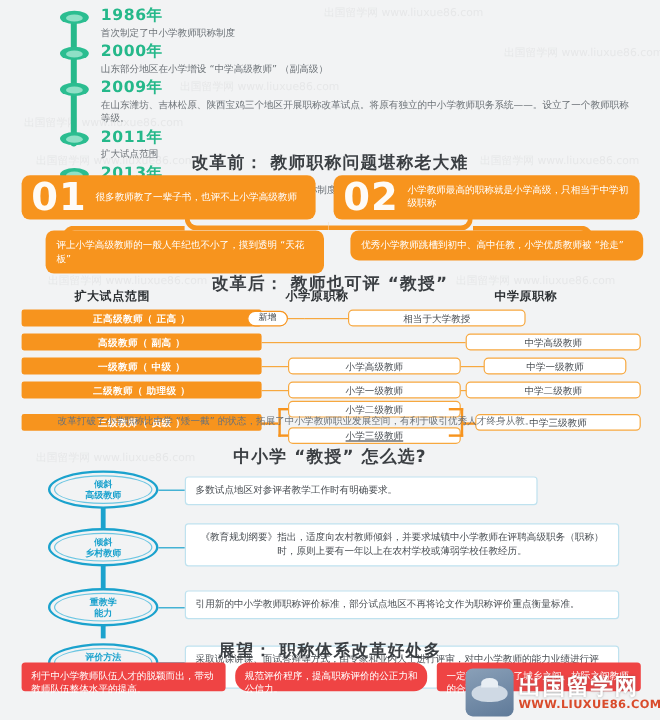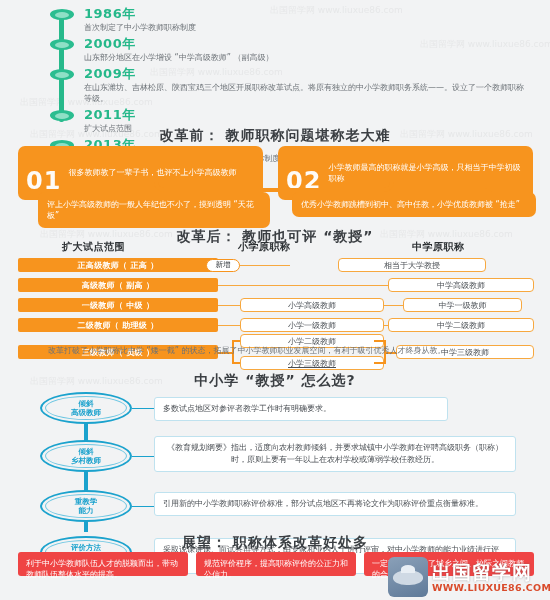--- a/index.html
+++ b/index.html
@@ -46,22 +46,22 @@
     color: #3b3f43; font-size: 14px; font-weight: bold; letter-spacing: 1px;
   }
 
   
   .before { position: absolute; left: 0; top: 144px; width: 550px; height: 80px; }
   .num-card {
     position: absolute; background: #f7941e; border-radius: 7px;
     color: #fff; padding: 6px 8px 7px 8px; display: flex; align-items: center;
   }
   .num-card .num {
-    font-size: 24px; font-weight: bold; line-height: 24px;
-    letter-spacing: 1px; margin-right: 7px; color: #fff; opacity: .97; margin-top: 17px;
+    font-size: 32px; font-weight: bold; line-height: 24px;
+    letter-spacing: 1px; margin-right: 7px; color: #fff; opacity: .97;
   }
   .num-card .txt { font-size: 8px; line-height: 11px; }
   #card01 { left: 18px; top: 2px; width: 245px; }
   #card02 { left: 278px; top: 2px; width: 255px; }
 
   .leaf-card {
     position: absolute; background: #f7941e; border-radius: 7px;
     color: #fff; font-size: 8px; line-height: 11px; padding: 7px 9px;
   }
   #leaf01 { left: 38px; top: 48px; width: 232px; }
@@ -121,21 +121,21 @@
   .note-link { position: absolute; height: 1px; background: #1ba2cd; }
 
   
   .outlook { position: absolute; left: 0; top: 552px; width: 550px; }
   .out-box {
     position: absolute; top: 0; background: #ef4444; border-radius: 3px;
     color: #fff; font-size: 8px; line-height: 11px; padding: 6px 8px;
     height: 24px;
   }
   #out1 { left: 18px; width: 170px; }
-  #out2 { left: 196px; width: 160px; }
+  #out2 { left: 196px; width: 160px; border-radius: 11px; }
   #out3 { left: 364px; width: 170px; }
 
   
   .wm {
     position: absolute; left: 388px; top: 556px; width: 158px; height: 42px;
     display: flex; align-items: center;
   }
   .wm-badge {
     width: 40px; height: 40px; border-radius: 6px;
     background: linear-gradient(160deg,#8aa0b8,#5f7a99);
@@ -235,21 +235,21 @@
 
   <div class="after">
     <div class="col-head" style="left:62px;top:0;">扩大试点范围</div>
     <div class="col-head" style="left:238px;top:0;">小学原职称</div>
     <div class="col-head" style="left:412px;top:0;">中学原职称</div>
 
     <div class="orange-row" style="top:18px;">正高级教师（ 正高 ）</div>
     <div class="hline" style="left:218px;top:25px;width:36px;"></div>
     <div class="new-badge" style="left:206px;top:18.5px;">新增</div>
     <div class="hline" style="left:254px;top:25px;width:36px;"></div>
-    <div class="white-box" style="left:290px;top:18px;width:148px;margin-left:48px;">相当于大学教授</div>
+    <div class="white-box" style="left:290px;top:18px;width:148px;">相当于大学教授</div>
 
     <div class="orange-row" style="top:38px;">高级教师（ 副高 ）</div>
     <div class="hline" style="left:218px;top:45px;width:170px;"></div>
     <div class="white-box" style="left:388px;top:38px;width:146px;">中学高级教师</div>
 
     <div class="orange-row" style="top:58px;">一级教师（ 中级 ）</div>
     <div class="hline" style="left:218px;top:65px;width:22px;"></div>
     <div class="white-box" style="left:240px;top:58px;width:144px;">小学高级教师</div>
     <div class="hline" style="left:384px;top:65px;width:20px;"></div>
     <div class="white-box" style="left:403px;top:58px;width:119px;">中学一级教师</div>

